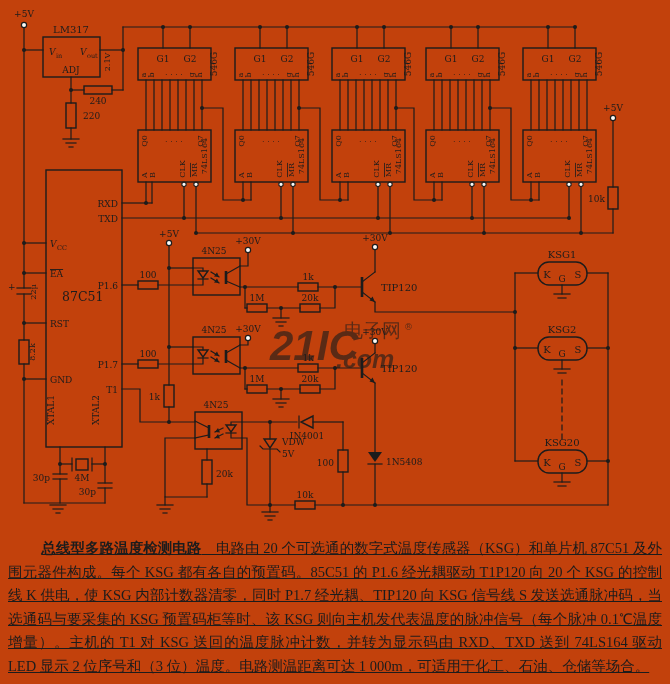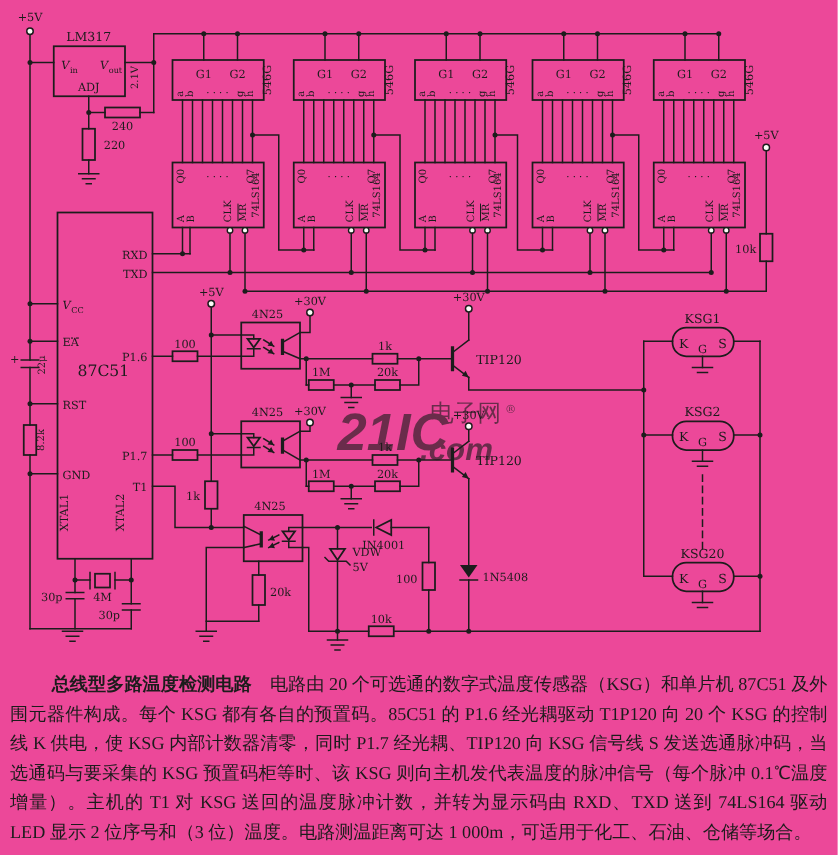--- a/index.html
+++ b/index.html
@@ -1,31 +1,31 @@
 <!DOCTYPE html>
 <html><head>
 <meta charset="utf-8">
 <style>
   html,body{margin:0;padding:0;background:#ffffff;}
-  .page{width:670px;background:#ec4899;font-family:"Liberation Serif", serif;color:#1c1c1c;}
+  .page{width:670px;background:#c2410c;font-family:"Liberation Serif", serif;color:#1c1c1c;}
   svg{display:block;}
   svg text{font-family:"DejaVu Serif", serif;fill:#1c1c1c;}
   .w{stroke:#1c1c1c;stroke-width:1.2;fill:none;stroke-linecap:square;}
   .bx{stroke:#1c1c1c;stroke-width:1.4;fill:none;}
   .thick{stroke:#1c1c1c;stroke-width:2.6;fill:none;}
   .dot{fill:#1c1c1c;stroke:none;}
   .bub{fill:#fbfbf8;stroke:#1c1c1c;stroke-width:1.1;}
   .term{fill:#fbfbf8;stroke:#1c1c1c;stroke-width:1.2;}
   .fillb{fill:#1c1c1c;stroke:none;}
   .t6{font-size:6.5px;} .t8{font-size:8px;} .t9{font-size:9px;} .t10{font-size:10px;} .t12{font-size:12.5px;}
   .mid{text-anchor:middle;} .end{text-anchor:end;}
   .ov{text-decoration:overline;}
   .dash{stroke-dasharray:5 4;}
   .wm1{font-family:"Liberation Sans",sans-serif;font-weight:bold;font-style:italic;}
-  .caption{padding:9px 8px 6px 8px;font-size:14.5px;line-height:23.5px;text-align:justify;}
+  .caption{padding:9px 8px 6px 8px;font-size:14.5px;line-height:23.5px;text-align:justify;text-decoration:underline;}
   .caption p{margin:0;text-indent:2.3em;}
   .caption b{font-weight:bold;}
 </style>
 </head>
 <body>
 
 <div class="page">
 <svg width="670" height="528" viewBox="0 0 670 528">
 
   <defs>

